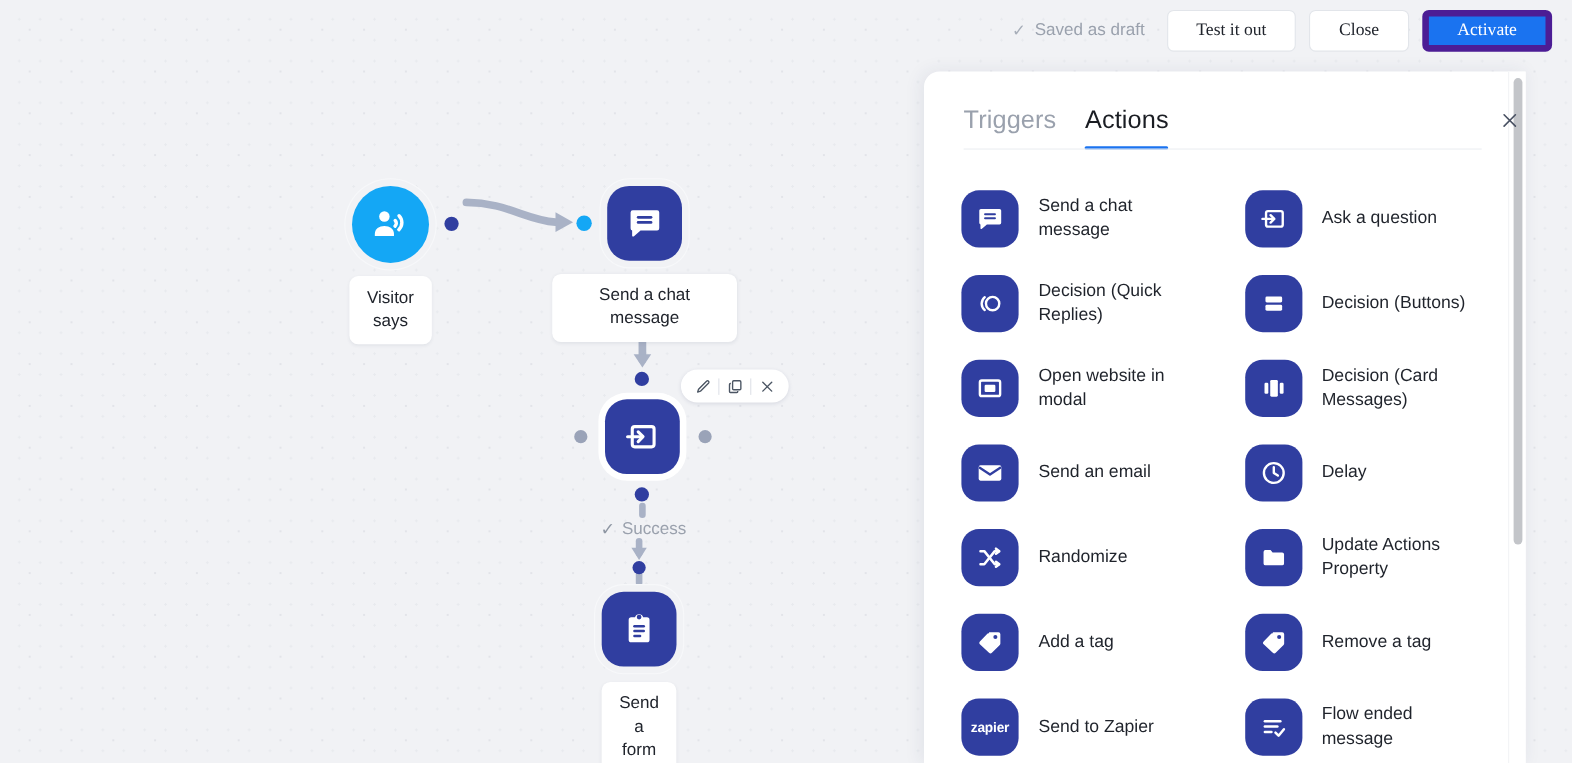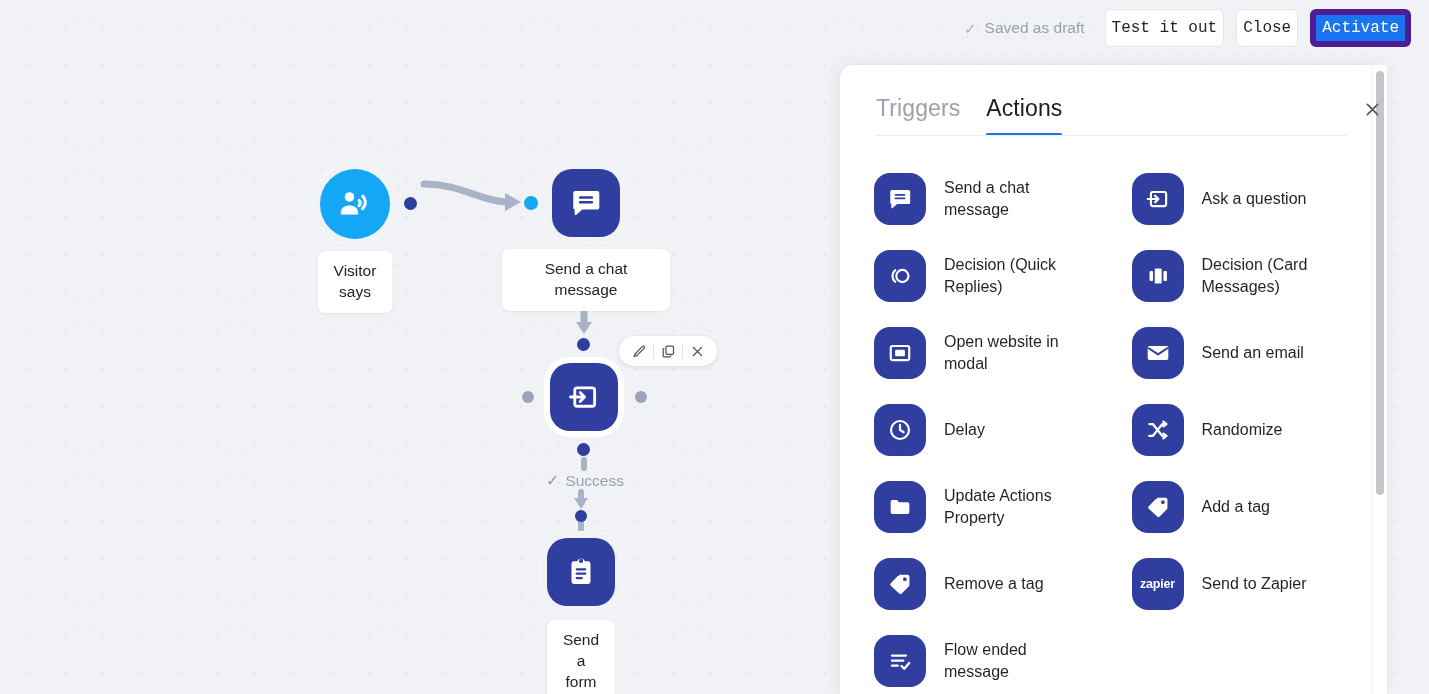--- a/index.html
+++ b/index.html
@@ -29,22 +29,22 @@
     display: flex; align-items: center; justify-content: flex-end;
     gap: 12px; padding-right: 18px;
     z-index: 40;
   }
   .saved-status {
     display: flex; align-items: center; gap: 8px;
     color: #9aa1ad; font-size: 15.5px; margin-right: 8px;
   }
   .saved-status .check { font-size: 15px; color: #a7aeb9; line-height: 1; }
   .btn {
-    height: 38px; padding: 0 6px; border-radius: 6px;
-    font-size: 16px; font-family: Liberation Mono, monospace; cursor: pointer;
+    height: 38px; padding: 0 26px; border-radius: 6px;
+    font-size: 16px; font-family: Liberation Serif, serif; cursor: pointer;
     display: inline-flex; align-items: center; justify-content: center;
     background: #ffffff; color: #20242c; border: 1px solid #e2e5ea;
     white-space: nowrap;
   }
   .btn-primary {
     background: #1a73f0; color: #ffffff; border: 6px solid #4c1d95;
     font-weight: 400;
   }
 
   
@@ -319,42 +319,51 @@
           <div class="action-icon">
             <svg width="26" height="26" viewBox="0 0 24 24" fill="none" stroke="#ffffff" stroke-width="2">
                 <circle cx="14.2" cy="12" r="5.6"></circle>
                 <path d="M7.6 6.6A7.4 7.4 0 005 12a7.4 7.4 0 002.6 5.4" stroke-linecap="round"></path>
               </svg>
           </div>
           <div class="action-label">Decision (Quick
 Replies)</div>
         </div>
 
+        <div class="action-item">
+          <div class="action-icon">
+            <svg width="26" height="26" viewBox="0 0 24 24" fill="#ffffff">
+                <rect x="5" y="6" width="14" height="5" rx="1.2"></rect>
+                <rect x="5" y="13" width="14" height="5" rx="1.2"></rect>
+              </svg>
+          </div>
+          <div class="action-label">Decision (Buttons)</div>
+        </div>
+
+        <div class="action-item">
+          <div class="action-icon">
+            <svg width="26" height="26" viewBox="0 0 24 24" fill="none" stroke="#ffffff" stroke-width="2">
+                <rect x="3.5" y="5.5" width="17" height="13" rx="1.6"></rect>
+                <rect x="7.5" y="9" width="9" height="6" rx="1" fill="#ffffff" stroke="none"></rect>
+              </svg>
+          </div>
+          <div class="action-label">Open website in
+modal</div>
+        </div>
 
         <div class="action-item">
           <div class="action-icon">
             <svg width="26" height="26" viewBox="0 0 24 24" fill="#ffffff">
                 <rect x="9" y="5" width="6.4" height="14" rx="1.1"></rect>
                 <rect x="4.2" y="7.4" width="3.2" height="9.2" rx="1"></rect>
                 <rect x="17" y="7.4" width="3.2" height="9.2" rx="1"></rect>
               </svg>
           </div>
           <div class="action-label">Decision (Card
 Messages)</div>
-        </div>
-
-        <div class="action-item">
-          <div class="action-icon">
-            <svg width="26" height="26" viewBox="0 0 24 24" fill="none" stroke="#ffffff" stroke-width="2">
-                <rect x="3.5" y="5.5" width="17" height="13" rx="1.6"></rect>
-                <rect x="7.5" y="9" width="9" height="6" rx="1" fill="#ffffff" stroke="none"></rect>
-              </svg>
-          </div>
-          <div class="action-label">Open website in
-modal</div>
         </div>
 
         <div class="action-item">
           <div class="action-icon">
             <svg width="26" height="26" viewBox="0 0 24 24" fill="#ffffff">
                 <path d="M4 5.6h16a1.5 1.5 0 011.5 1.5v9.8A1.5 1.5 0 0120 18.4H4a1.5 1.5 0 01-1.5-1.5V7.1A1.5 1.5 0 014 5.6z"></path>
                 <path d="M3.4 7.6L12 13.3l8.6-5.7" stroke="#303ea0" stroke-width="1.9" fill="none" stroke-linecap="round" stroke-linejoin="round"></path>
               </svg>
           </div>
           <div class="action-label">Send an email</div>

